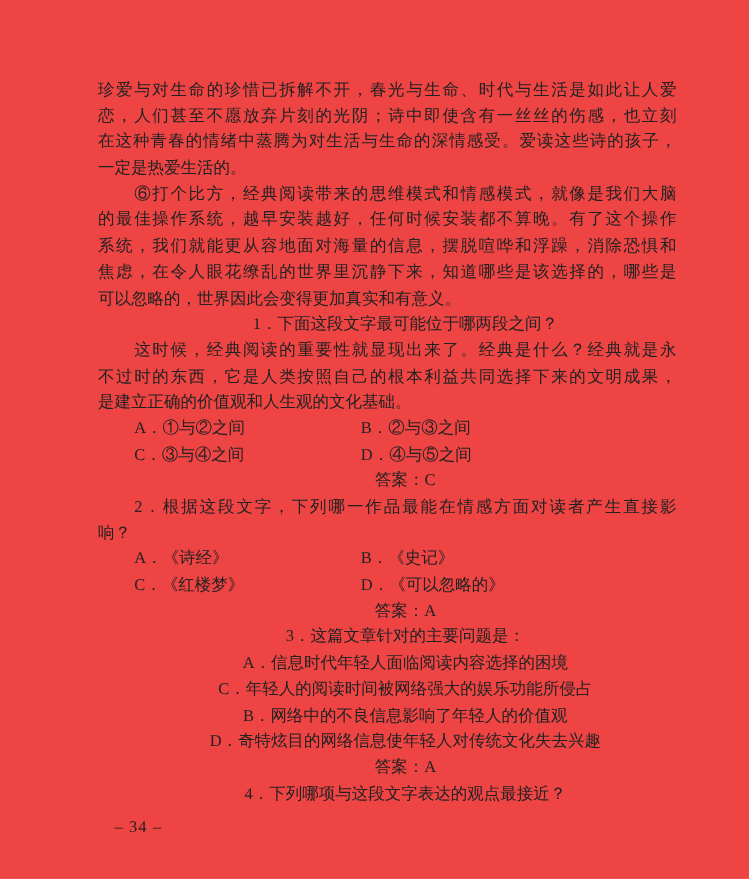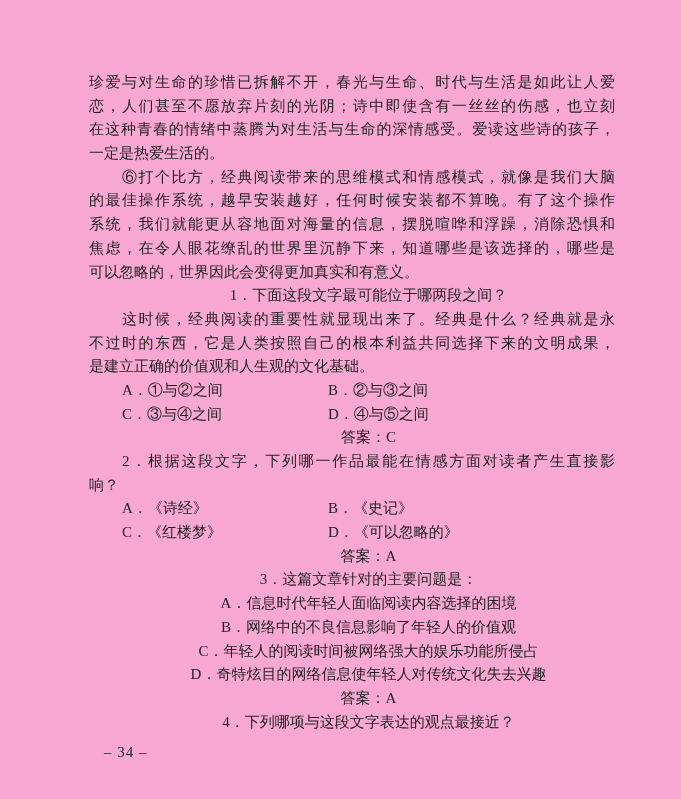--- a/index.html
+++ b/index.html
@@ -7,21 +7,21 @@
   body {
     background: #fcfcfc;
     color: #222;
     font-family: "Liberation Serif", "DejaVu Serif", serif;
     position: relative;
     overflow: hidden;
   }
   .page {
     position: absolute;
     inset: 0;
-    background: #f9a8d4;
+    background: #ef4444;
   }
   .text-block {
     position: absolute;
     left: 89px;
     top: 71px;
     width: 526px;
     font-size: 15px;
   }
   .line {
     height: 23.7px;
@@ -85,20 +85,20 @@
         <span class="opt-left">A．《诗经》</span>
         <span class="opt-right">B．《史记》</span>
       </div>
       <div class="line optrow">
         <span class="opt-left">C．《红楼梦》</span>
         <span class="opt-right">D．《可以忽略的》</span>
       </div>
       <div class="line left-indent">答案：A</div>
       <div class="line left-indent">3．这篇文章针对的主要问题是：</div>
       <div class="line left-indent">A．信息时代年轻人面临阅读内容选择的困境</div>
+      <div class="line left-indent">C．年轻人的阅读时间被网络强大的娱乐功能所侵占</div>
       <div class="line left-indent">B．网络中的不良信息影响了年轻人的价值观</div>
-      <div class="line left-indent">C．年轻人的阅读时间被网络强大的娱乐功能所侵占</div>
       <div class="line left-indent">D．奇特炫目的网络信息使年轻人对传统文化失去兴趣</div>
       <div class="line left-indent">答案：A</div>
       <div class="line left-indent">4．下列哪项与这段文字表达的观点最接近？</div>
     </div>
   <div class="page-number">– 34 –</div>
 </div>
 
 </body></html>

